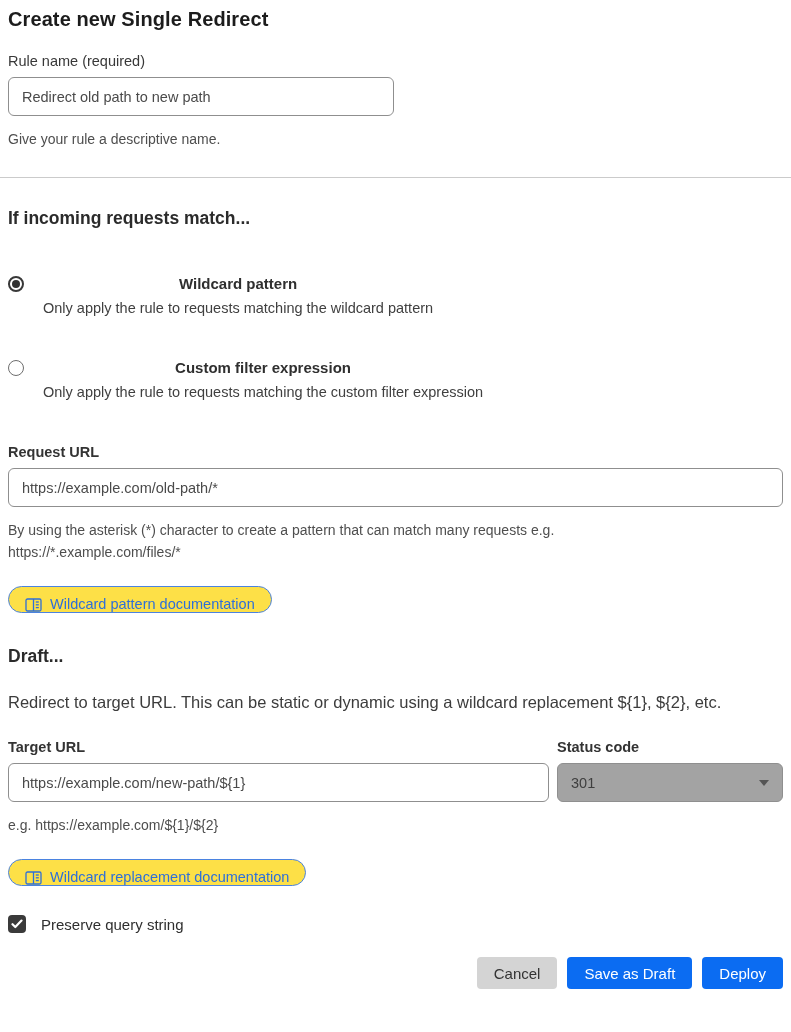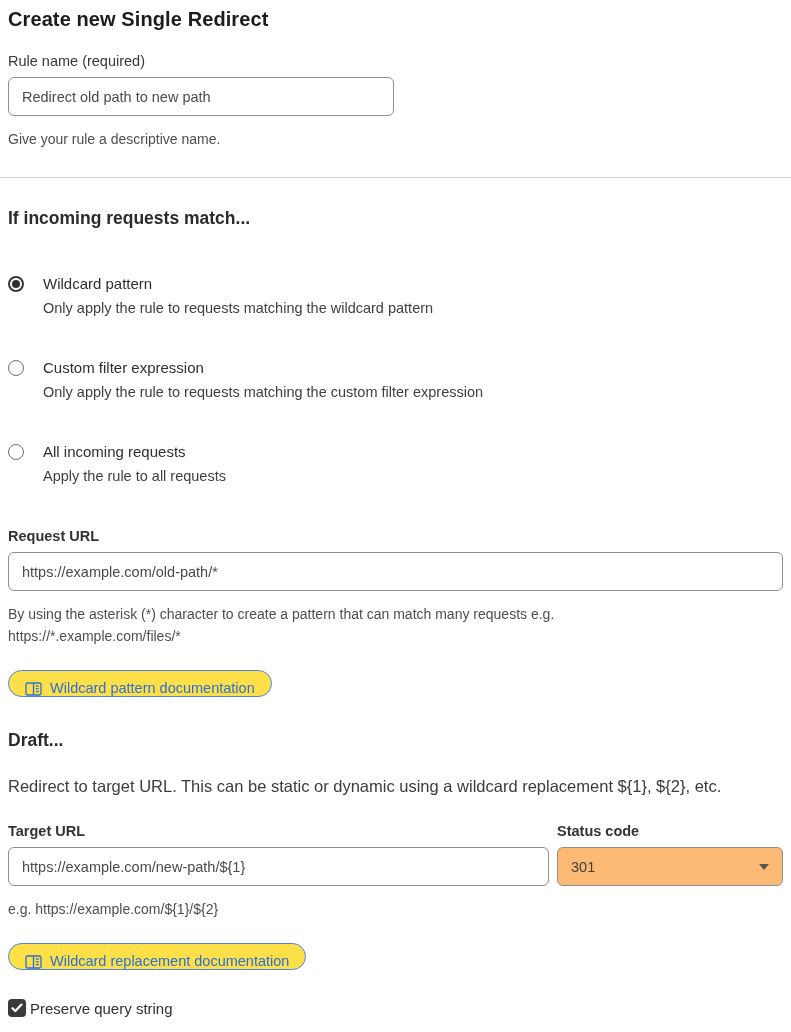--- a/index.html
+++ b/index.html
@@ -84,21 +84,21 @@
   .radio.selected { border: 2px solid #383838; }
   .radio.selected::after {
     content: "";
     position: absolute;
     left: 50%; top: 50%;
     width: 8px; height: 8px;
     margin: -4px 0 0 -4px;
     border-radius: 50%;
     background: #303030;
   }
-  .radio-label { font-size: 15px; font-weight: 400; color: #2f2f2f; }
+  .radio-label { font-size: 15px; font-weight: 700; color: #2f2f2f; text-align: center; }
   .radio-desc { margin-top: 8px; font-size: 14.5px; color: #404040; }
 
   .request-url-block { margin-top: 44px; }
   .request-url-block .field-label { margin-top: 0; }
 
   .doc-button {
     display: inline-flex;
     align-items: flex-end;
     gap: 8px;
     margin-top: 23px;
@@ -130,33 +130,33 @@
     align-items: center;
     justify-content: space-between;
     margin-top: 8px;
     height: 39px;
     padding: 0 13px;
     border: 1px solid #8f8f8f;
     border-radius: 6px;
     font-size: 14.5px;
     color: #3f3f3f;
     cursor: pointer;
-    background: #fdba74;
+    background: #a3a3a3;
   }
   .caret {
     width: 0; height: 0;
     border-left: 5px solid transparent;
     border-right: 5px solid transparent;
     border-top: 6px solid #555;
   }
 
   .checkbox-row {
     display: flex;
     align-items: center;
-    gap: 4px;
+    gap: 15px;
     margin-top: 26px;
     cursor: pointer;
   }
   .checkbox {
     flex: 0 0 auto;
     width: 18px; height: 18px;
     background: #3a3a3a;
     border-radius: 4px;
     display: flex;
     align-items: center;
@@ -211,27 +211,20 @@
     </div>
 
     <div class="radio-row">
       <span class="radio"></span>
       <div>
         <div class="radio-label">Custom filter expression</div>
         <div class="radio-desc">Only apply the rule to requests matching the custom filter expression</div>
       </div>
     </div>
 
-    <div class="radio-row">
-      <span class="radio"></span>
-      <div>
-        <div class="radio-label">All incoming requests</div>
-        <div class="radio-desc">Apply the rule to all requests</div>
-      </div>
-    </div>
 
   </div>
 
   <section class="request-url-block">
     <label class="field-label bold">Request URL</label>
     <input type="text" class="text-input" value="https://example.com/old-path/*" style="">
     <p class="helper"><span>By using the asterisk (*) character to create a pattern that can match many requests e.g.</span><br>
     <span>https://*.example.com/files/*</span></p>
 
     <button class="doc-button">

